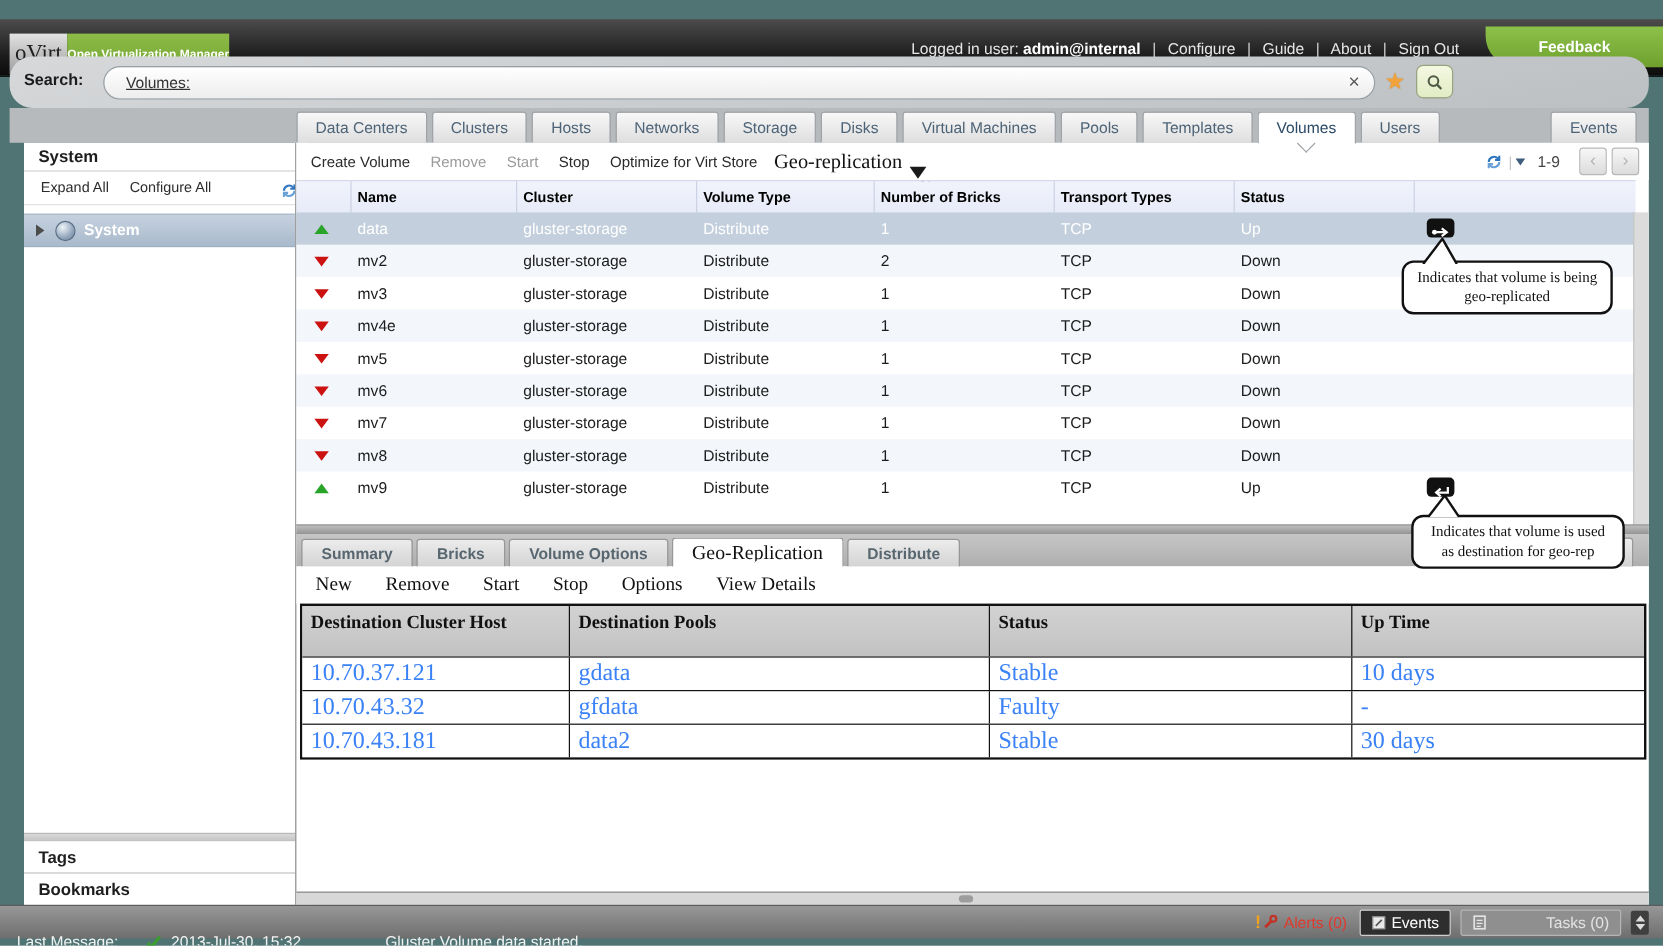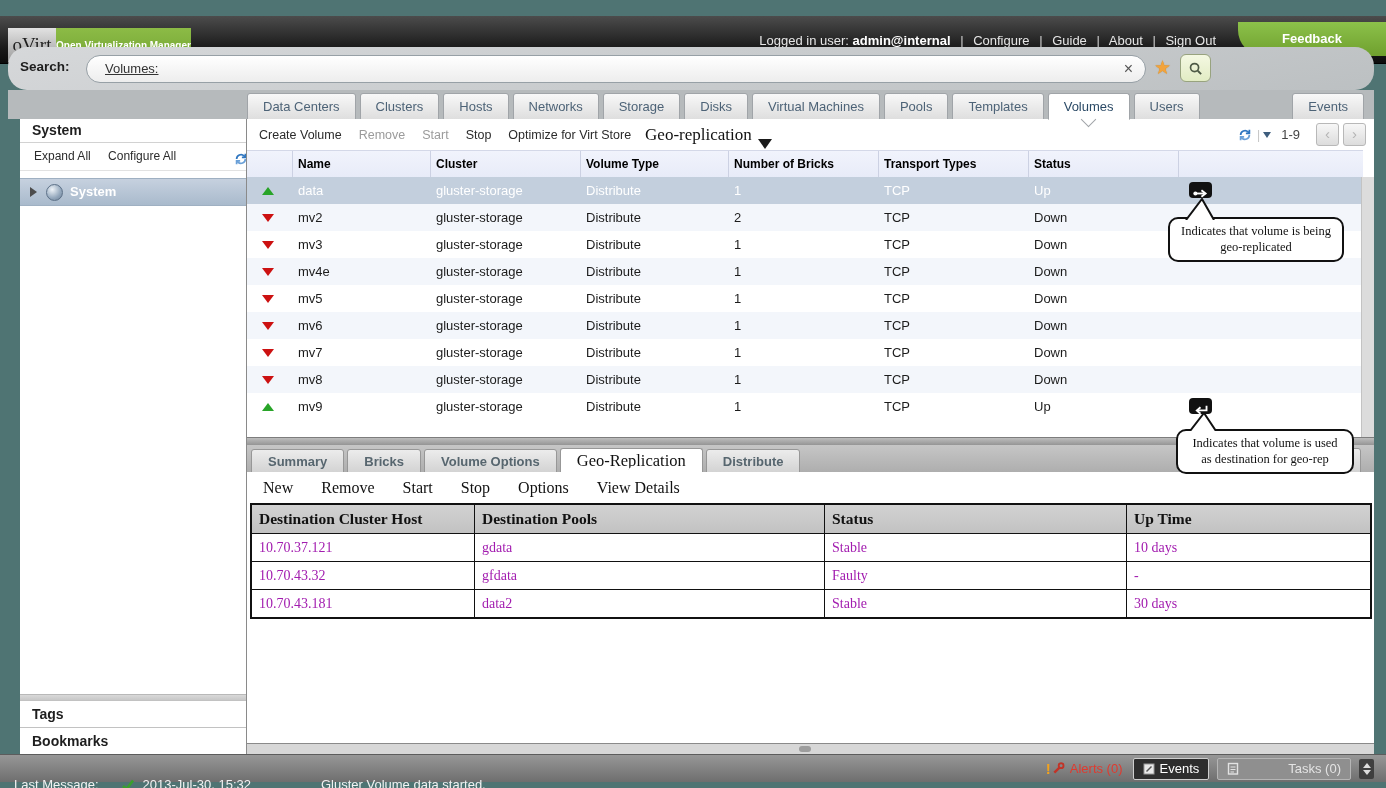--- a/index.html
+++ b/index.html
@@ -96,22 +96,22 @@
   .subtab.active::after{content:"";position:absolute;left:50%;margin-left:-5px;bottom:-5px;width:9px;height:9px;background:#fff;transform:rotate(45deg);}
   .subtab.right-tab{position:absolute;right:10px;top:0;margin-top:3px;}
   .sub-toolbar{position:absolute;left:0;right:0;top:353px;height:31px;background:#fff;display:flex;align-items:center;font-family:"Liberation Serif",serif;font-size:16px;color:#111;}
   .stb{margin-left:28px;cursor:pointer;}
   .stb:first-child{margin-left:16px;}
 
   
   .georep-table{position:absolute;left:3px;top:384px;width:1122px;border:2px solid #111;box-sizing:border-box;font-family:"Liberation Serif",serif;}
   .gt-row{display:flex;border-top:1px solid #111;}
   .gt-row:first-child{border-top:none;}
-  .gt-head{background:linear-gradient(#d2d2d2,#c2c2c2);font-weight:bold;height:28px;line-height:28px;font-size:15.5px;color:#111;}
-  .gt-data{background:#fff;height:27px;line-height:27px;font-size:14px;color:#a21caf;justify-content:flex-end;}
+  .gt-head{background:linear-gradient(#d2d2d2,#c2c2c2);font-weight:bold;height:42px;line-height:28px;font-size:15.5px;color:#111;}
+  .gt-data{background:#fff;height:27px;line-height:27px;font-size:20px;color:#3b82f6;justify-content:flex-end;}
   .gt-cell{border-left:1px solid #111;padding-left:7px;box-sizing:border-box;white-space:nowrap;}
   .gt-cell:first-child{border-left:none;}
   .g1{width:222px;}.g2{width:350px;}.g3{width:302px;}.g4{flex:1;}
 
   .hscroll{position:absolute;left:0;right:0;bottom:0;height:10px;background:#d7d7d7;border-top:1px solid #8a8a8a;}
   .hthumb{position:absolute;left:49%;top:2px;width:12px;height:6px;background:#9d9d9d;border-radius:3px;}
 
   
   .callout{position:absolute;background:#fff;border:2px solid #111;border-radius:10px;font-family:"Liberation Serif",serif;font-size:12.5px;line-height:1.3;color:#111;text-align:center;padding:4px 5px;z-index:40;}
   .callout-tail{position:absolute;z-index:41;}

